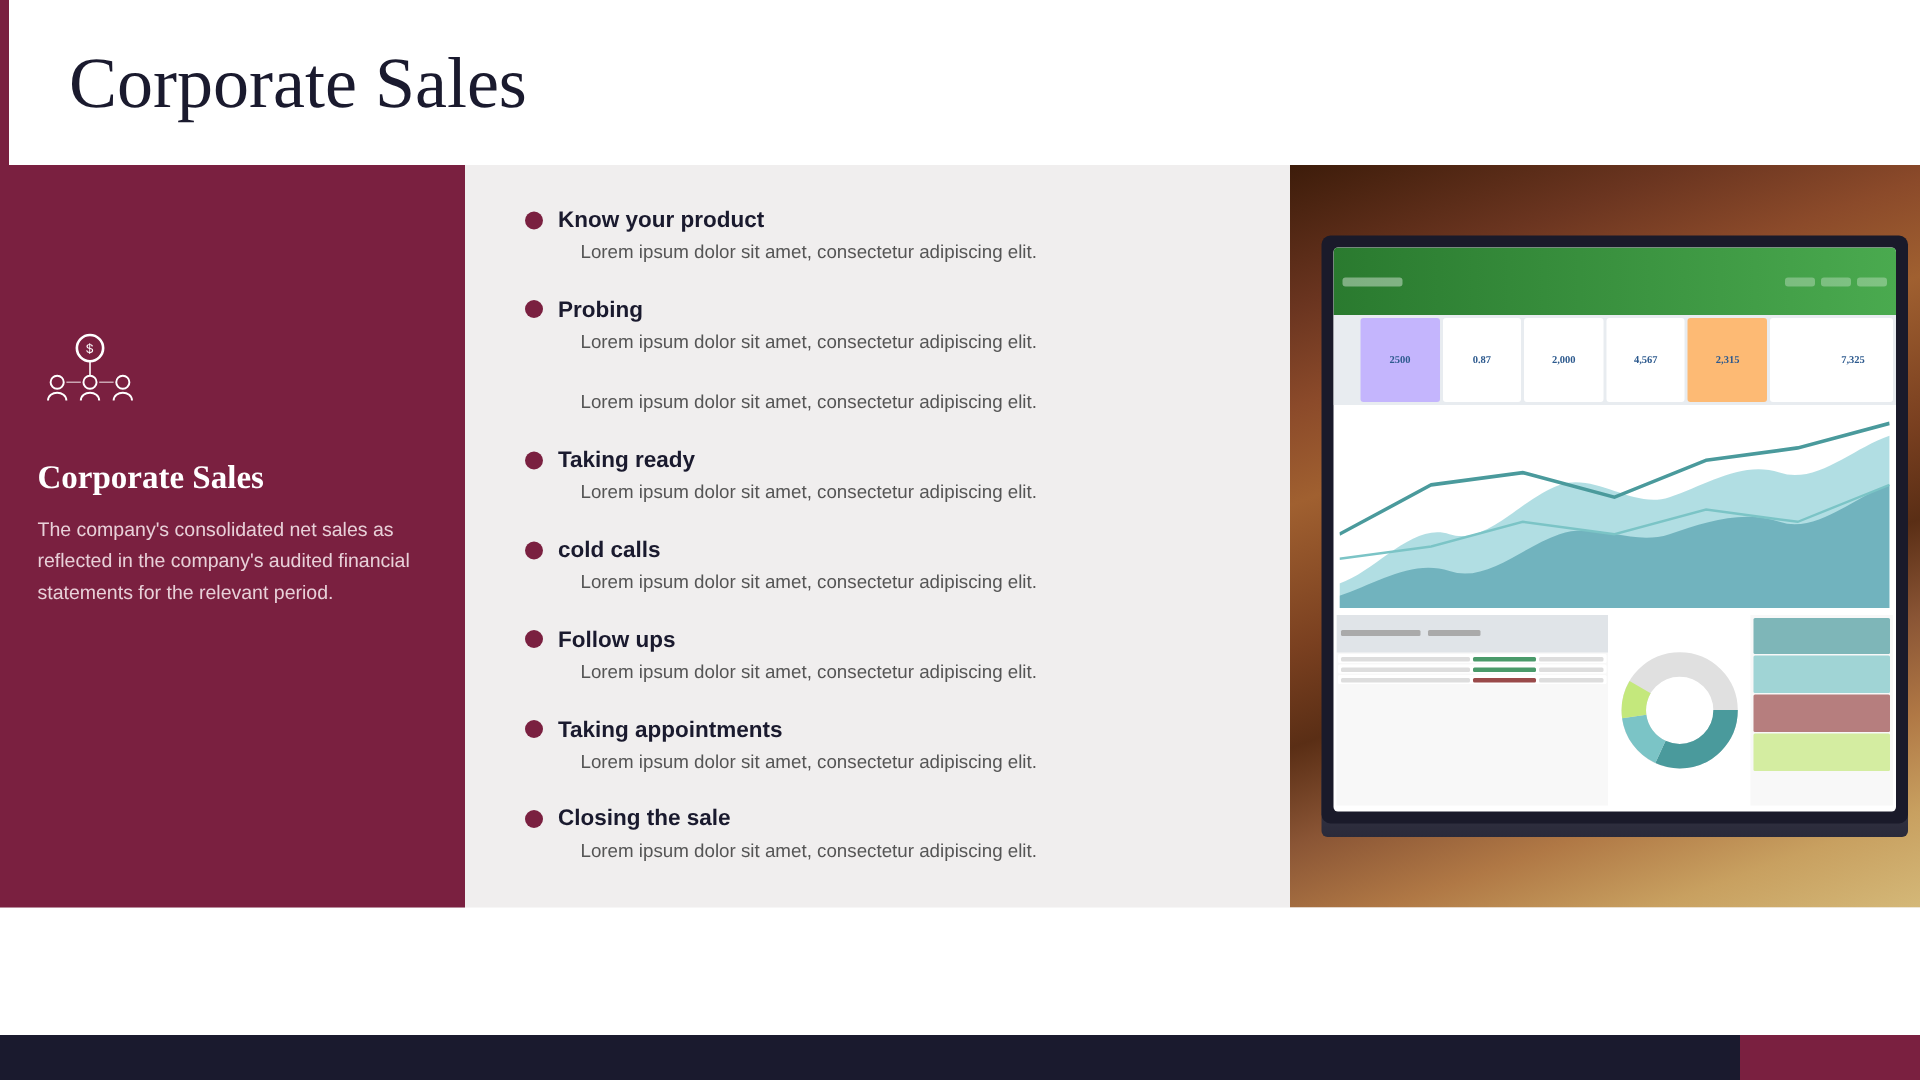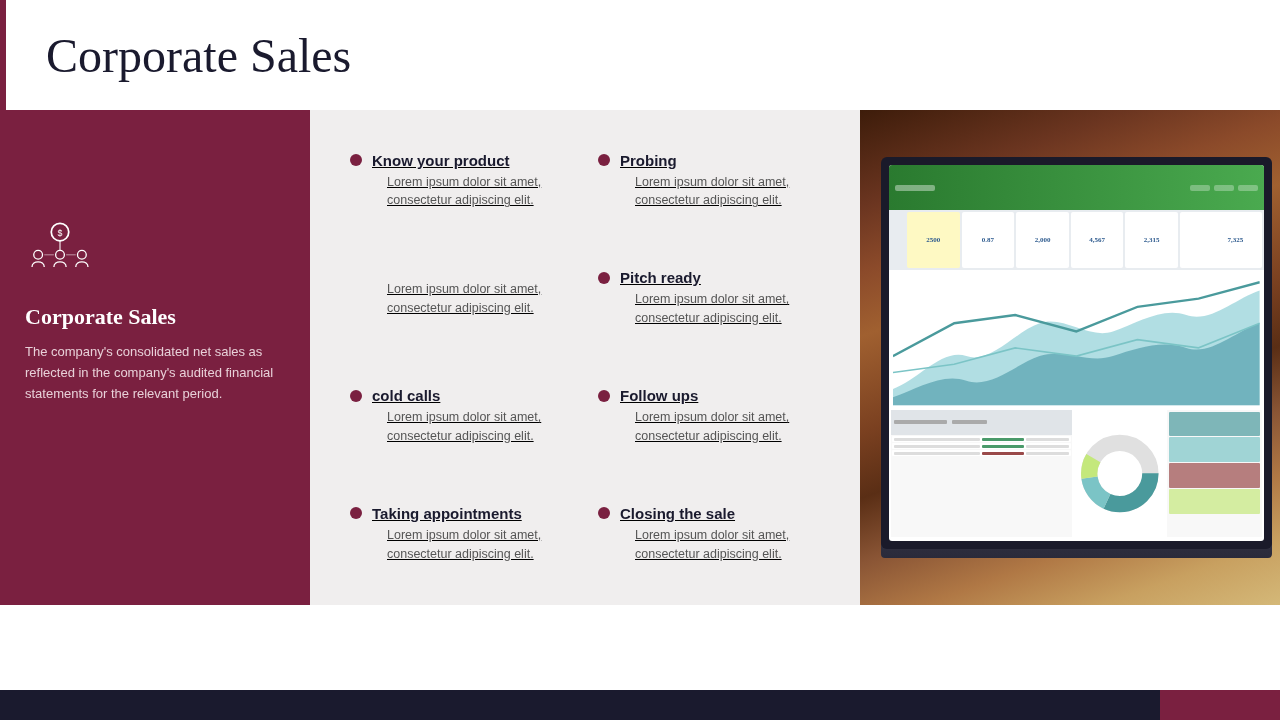--- a/index.html
+++ b/index.html
@@ -70,25 +70,24 @@
       font-size: 13px;
       color: #e8d0d8;
       line-height: 1.6;
       font-family: Arial, sans-serif;
     }
 
     
     .center-panel {
       flex: 1;
       display: grid;
-      grid-template-columns: 1fr 1fr;
+      grid-template-columns: 1fr;
       grid-template-rows: repeat(4, 1fr);
       padding: 20px 30px 20px 40px;
-      gap: 16px;
-      text-decoration: underline;
+      gap: 4px;
     }
 
     .list-item {
       display: flex;
       flex-direction: column;
       justify-content: center;
       padding: 8px 20px 8px 0;
     }
 
     .list-item-header {
@@ -223,21 +222,21 @@
       <span class="list-item-title">Probing</span>
     </div>
     <p class="list-item-body">Lorem ipsum dolor sit amet, consectetur adipiscing elit.</p>
   </div>
       <div class="list-item">
     <p class="list-item-body">Lorem ipsum dolor sit amet, consectetur adipiscing elit.</p>
   </div>
       <div class="list-item">
     <div class="list-item-header">
       <div class="bullet"></div>
-      <span class="list-item-title">Pitch ready</span>
+      <span class="list-item-title">Taking ready</span>
     </div>
     <p class="list-item-body">Lorem ipsum dolor sit amet, consectetur adipiscing elit.</p>
   </div>
       <div class="list-item">
     <div class="list-item-header">
       <div class="bullet"></div>
       <span class="list-item-title">cold calls</span>
     </div>
     <p class="list-item-body">Lorem ipsum dolor sit amet, consectetur adipiscing elit.</p>
   </div>
@@ -276,25 +275,25 @@
         <div style="width:100%; height:100%; background:#fff; overflow:hidden; border-radius:3px;">
 
           <div style="background:linear-gradient(90deg,#2a7a2f,#4aaa4f); height:12%; display:flex; align-items:center; padding:0 6px; gap:4px;">
             <div style="width:40px; height:6px; background:rgba(255,255,255,0.4); border-radius:2px;"></div>
             <div style="width:20px; height:6px; background:rgba(255,255,255,0.3); border-radius:2px; margin-left:auto;"></div>
             <div style="width:20px; height:6px; background:rgba(255,255,255,0.3); border-radius:2px;"></div>
             <div style="width:20px; height:6px; background:rgba(255,255,255,0.3); border-radius:2px;"></div>
           </div>
 
           <div style="display:flex; gap:2px; padding:2px; background:#e8ecf0; height:16%;">
-            <div style="flex:1; background:#fef9c3; display:flex; flex-direction:column; align-items:center; justify-content:center; border-radius:2px; font-size:7px; font-weight:bold; color:#2d5a8e;margin-left:16px;">2500</div>
+            <div style="flex:1; background:#c4b5fd; display:flex; flex-direction:column; align-items:center; justify-content:center; border-radius:2px; font-size:7px; font-weight:bold; color:#2d5a8e;margin-left:16px;">2500</div>
             <div style="flex:1; background:#fff; display:flex; flex-direction:column; align-items:center; justify-content:center; border-radius:2px; font-size:7px; font-weight:bold; color:#2d5a8e;">0.87</div>
             <div style="flex:1; background:#fff; display:flex; flex-direction:column; align-items:center; justify-content:center; border-radius:2px; font-size:7px; font-weight:bold; color:#2d5a8e;">2,000</div>
             <div style="flex:1; background:#fff; display:flex; flex-direction:column; align-items:center; justify-content:center; border-radius:2px; font-size:7px; font-weight:bold; color:#2d5a8e;">4,567</div>
-            <div style="flex:1; background:#ffffff; display:flex; flex-direction:column; align-items:center; justify-content:center; border-radius:2px; font-size:7px; font-weight:bold; color:#2d5a8e;">2,315</div>
+            <div style="flex:1; background:#fdba74; display:flex; flex-direction:column; align-items:center; justify-content:center; border-radius:2px; font-size:7px; font-weight:bold; color:#2d5a8e;">2,315</div>
             <div style="flex:1; background:#fff; display:flex; flex-direction:column; align-items:center; justify-content:center; border-radius:2px; font-size:7px; font-weight:bold; color:#2d5a8e;padding-left:29px;">7,325</div>
           </div>
 
           <div style="height:36%; background:#fff; margin:2px; padding:2px; overflow:hidden;">
             <svg width="100%" height="100%" viewBox="0 0 300 80" preserveAspectRatio="none">
 
               <path d="M0,70 C20,65 40,45 60,50 C80,55 100,35 120,30 C140,25 160,40 180,35 C200,30 220,20 240,25 C260,30 280,15 300,10 L300,80 L0,80 Z" fill="rgba(100,190,200,0.5)"></path>
 
               <path d="M0,75 C20,70 40,60 60,65 C80,70 100,55 120,50 C140,45 160,55 180,50 C200,45 220,40 240,45 C260,50 280,35 300,30 L300,80 L0,80 Z" fill="rgba(70,150,165,0.6)"></path>
 

